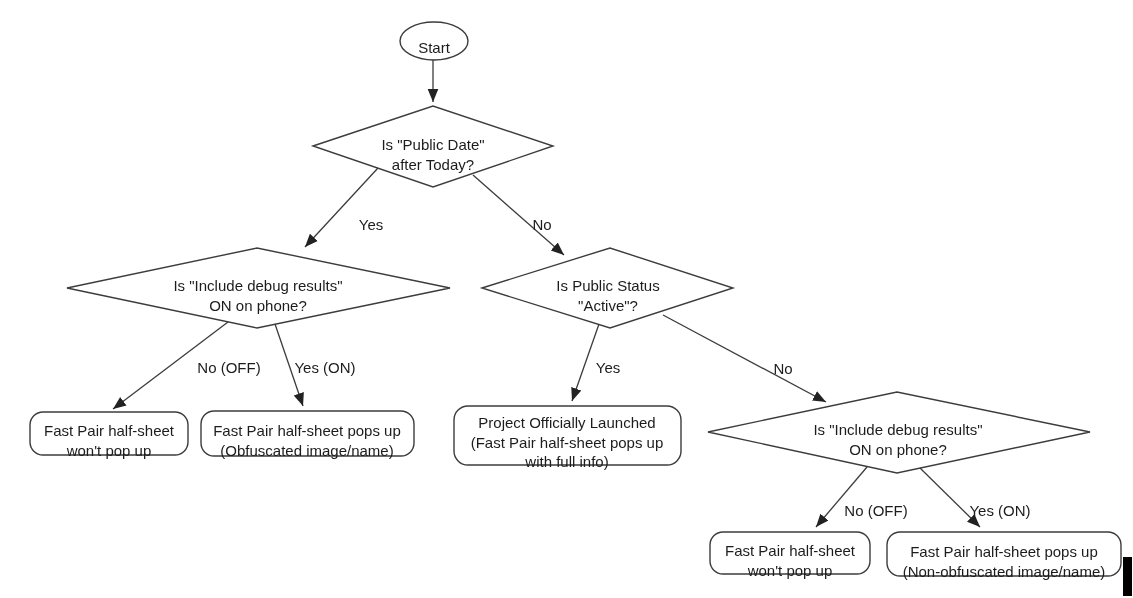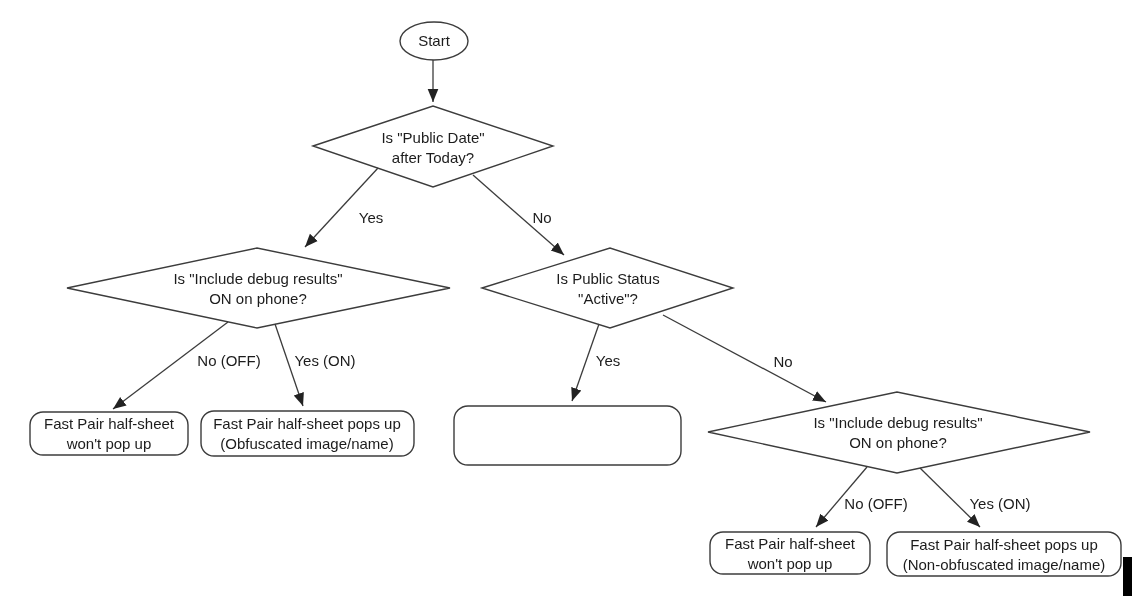--- a/index.html
+++ b/index.html
@@ -22,20 +22,21 @@
   }
   .lbl {
     position: absolute;
     transform: translate(-50%, -50%);
     font-size: 15px;
     line-height: 1.3;
     color: #1c1c1c;
     text-align: center;
     white-space: pre;
     pointer-events: none;
+    margin-top: 7px;
   }
   .shape {
     fill: #ffffff;
     stroke: #3c3c3c;
     stroke-width: 1.4;
   }
   .edge {
     stroke: #3c3c3c;
     stroke-width: 1.3;
     fill: none;
@@ -107,20 +108,23 @@
 
   <div class="lbl" style="left:898px; top:432px">Is "Include debug results"
 ON on phone?</div>
 
   <div class="lbl" style="left:109px; top:433px">Fast Pair half-sheet
 won't pop up</div>
 
   <div class="lbl" style="left:307px; top:433px">Fast Pair half-sheet pops up
 (Obfuscated image/name)</div>
 
+  <div class="lbl" style="left:567px; top:435px">Project Officially Launched
+(Fast Pair half-sheet pops up
+with full info)</div>
 
   <div class="lbl" style="left:790px; top:553px">Fast Pair half-sheet
 won't pop up</div>
 
   <div class="lbl" style="left:1004px; top:554px">Fast Pair half-sheet pops up
 (Non-obfuscated image/name)</div>
 
   <div class="lbl" style="left:371px; top:218px">Yes</div>
 
   <div class="lbl" style="left:542px; top:218px">No</div>

